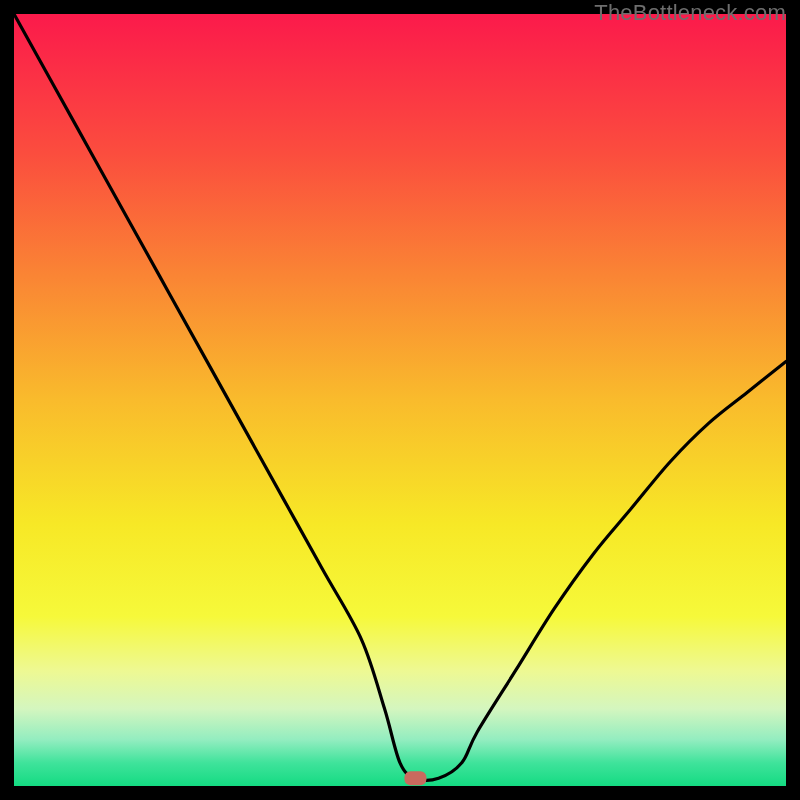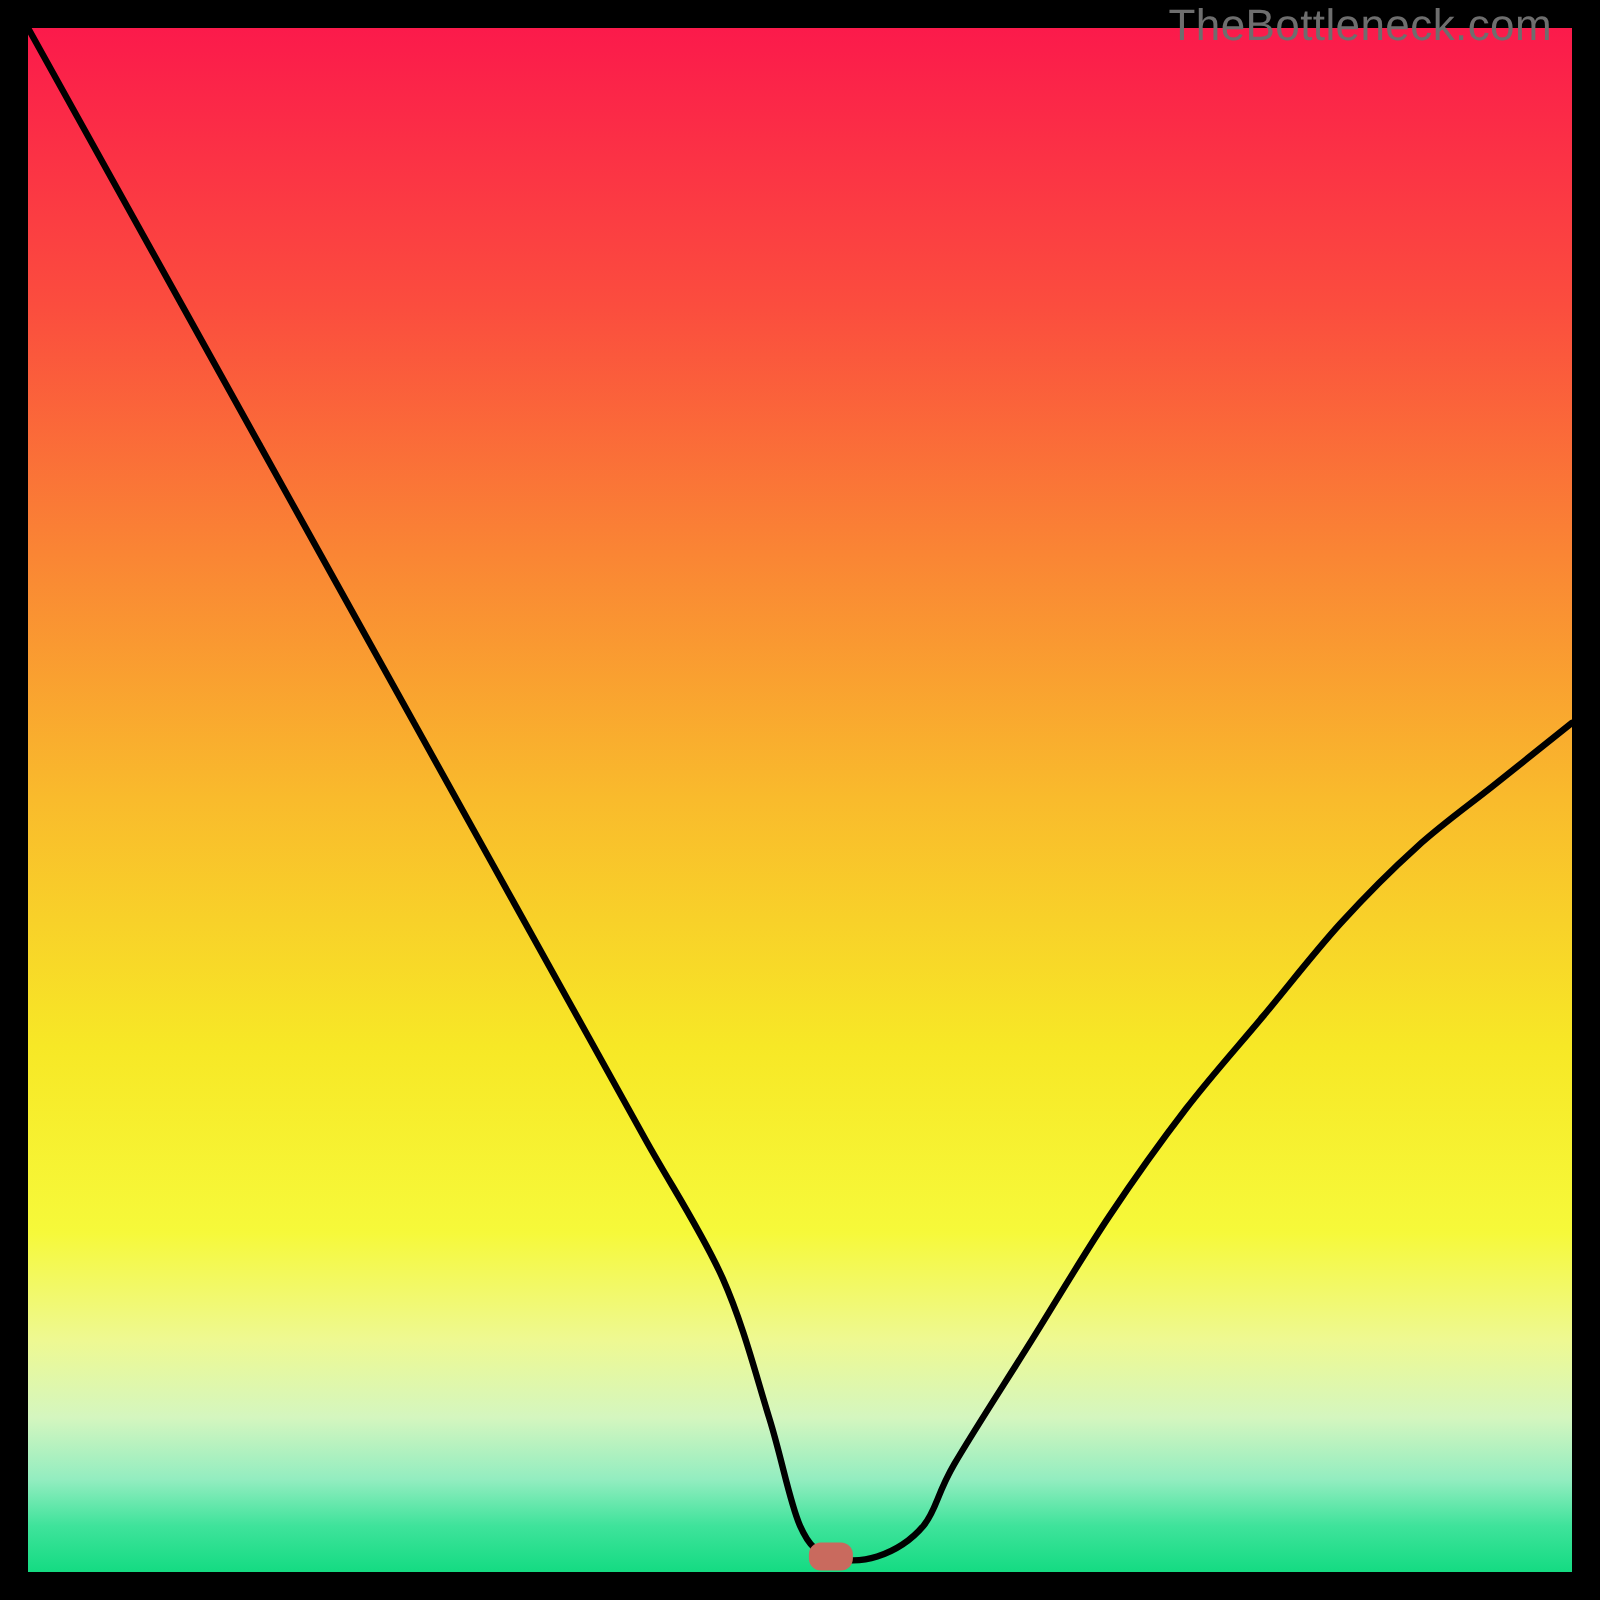--- a/index.html
+++ b/index.html
@@ -22,21 +22,21 @@
   .plot {
     position: absolute;
     left: 0;
     top: 0;
     width: 772px;
     height: 772px;
   }
   .watermark {
     position: absolute;
     top: 0;
-    right: 24px;
+    right: 14px;
     color: #6e6e6e;
     font-size: 22px;
     font-weight: 500;
     letter-spacing: 0.2px;
     z-index: 10;
     user-select: none;
   }
 </style>
 </head>
 <body>

